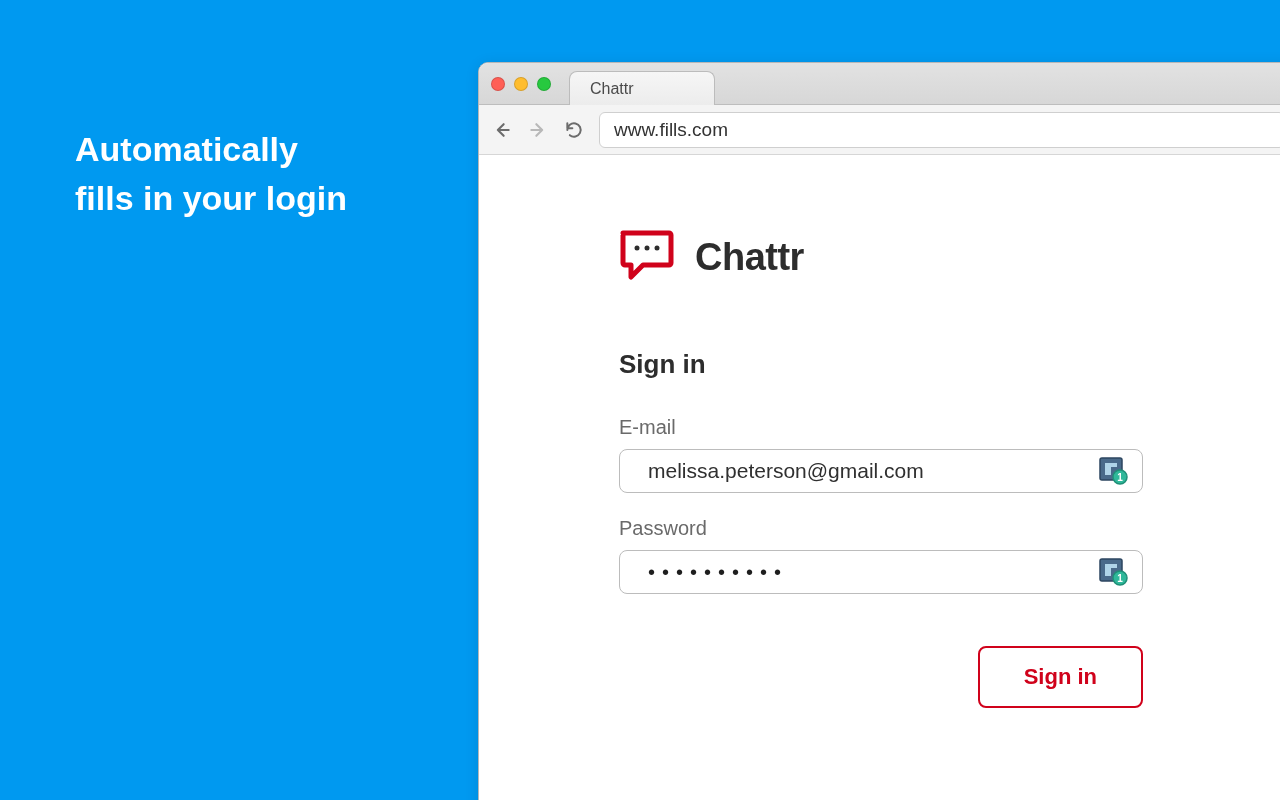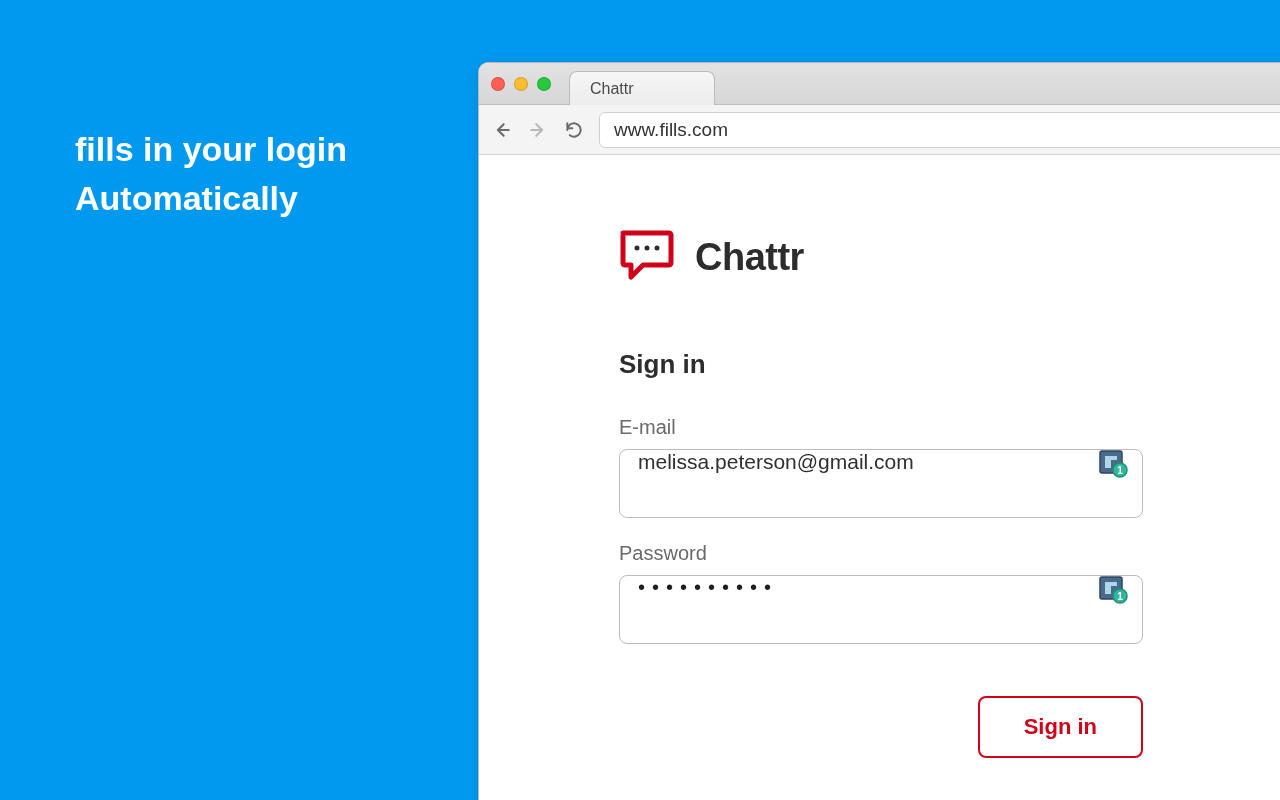--- a/index.html
+++ b/index.html
@@ -98,26 +98,26 @@
 .signin-title {
   margin-top: 64px;
   font-size: 26px; font-weight: 700; color: #2d2d2d;
 }
 .field-group { margin-top: 36px; }
 .field-group + .field-group { margin-top: 24px; }
 .field-label {
   font-size: 20px; color: #6a6a6a; font-weight: 400; margin-bottom: 10px; display: block;
 }
 .input-wrap {
-  width: 524px; height: 69px;
+  width: 524px; height: 44px;
   border: 1px solid #bcbcbc;
   border-radius: 8px;
   background: #fff;
-  display: flex; 
-  padding: 0 14px 0 18px;
+  display: flex; align-items: center;
+  padding: 0 14px 0 28px;
   font-size: 21px; color: #303030;
 }
 .input-text { flex: 1; }
 .dots { letter-spacing: 7px; font-size: 20px; color: #1e1e1e; }
 .autofill-badge {
   width: 30px; height: 28px; position: relative;
 }
 .autofill-badge svg { position: absolute; left: 0; top: 0; }
 .submit-row {
   width: 524px;
@@ -130,22 +130,22 @@
   color: #d0021b;
   font-size: 22px; font-weight: 700;
   padding: 16px 44px;
   border-radius: 8px;
 }
 </style>
 </head>
 <body>
 
 <div class="tagline">
+  <div>Automatically</div>
   <div>fills in your login</div>
-  <div>Automatically</div>
 </div>
 
 <div class="browser">
 
   <div class="tabs-row">
     <div class="traffic">
       <span class="tl-close"></span>
       <span class="tl-min"></span>
       <span class="tl-max"></span>
     </div>

